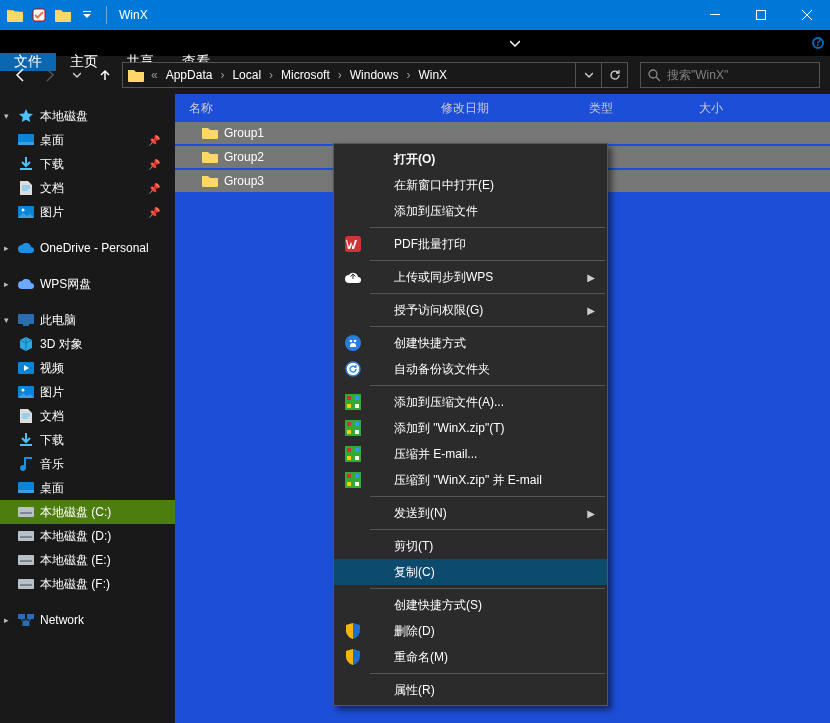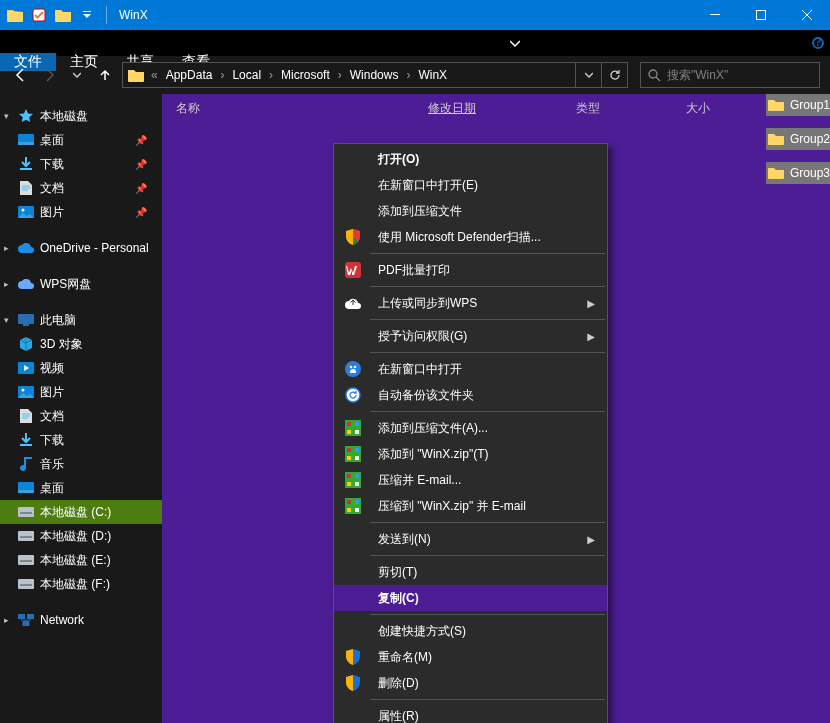--- a/index.html
+++ b/index.html
@@ -39,36 +39,36 @@
   .sidebar{width:175px;background:#191919;padding:10px 0;overflow:hidden;position:relative;}
   .tree-item{display:flex;align-items:center;height:24px;color:#fff;padding-left:18px;position:relative;white-space:nowrap;}
   .tree-item.indent{}
   .tree-item .tlabel{margin-left:6px;}
   .tree-item .pin{position:absolute;right:14px;color:#7a7a7a;font-size:10px;}
   .tree-item.selected{background:#4d7c0f;}
   .tree-item .ticon{width:16px;height:16px;display:flex;align-items:center;justify-content:center;}
   .tree-gap{height:12px;}
   .sidebar .caret{position:absolute;left:4px;color:#bbb;font-size:9px;}
 
-  .content{flex:1;background:#4c1d95;display:flex;flex-direction:row;position:relative;text-align:center;}
+  .content{flex:1;background:#1d4ed8;display:flex;flex-direction:column;position:relative;text-align:center;}
   .colheaders{height:28px;display:flex;align-items:center;padding-left:14px;color:#ccc;}
   .ch{height:100%;display:flex;align-items:center;}
   .ch.name{width:252px;}
-  .ch.date{width:148px;text-decoration:underline;}
+  .ch.date{width:148px;}
   .ch.type{width:110px;}
   .ch.size{width:80px;}
   .rows{}
-  .row{height:22px;display:flex;align-items:center;padding-left:2px;color:#fff;background:#191919;margin-bottom:12px;}
+  .row{height:22px;display:flex;align-items:center;padding-left:27px;color:#fff;background:#191919;margin-bottom:2px;}
   .row.sel{background:#777777;}
   .row .ficon{width:16px;height:16px;margin-right:6px;display:flex;align-items:center;justify-content:center;}
 
   
   .ctxmenu{position:absolute;left:333px;top:143px;width:275px;background:#2b2b2b;border:1px solid #555;box-shadow:4px 4px 6px rgba(0,0,0,.5);z-index:50;padding:2px 0;}
-  .mi{height:26px;display:flex;align-items:center;color:#fff;padding-left:44px;position:relative;}
-  .mi.hover{background:#4c1d95;font-weight:bold;}
+  .mi{height:26px;display:flex;align-items:center;color:#fff;padding-left:60px;position:relative;}
+  .mi.hover{background:#0c4a6e;}
   .mi .micon{position:absolute;left:10px;width:18px;height:18px;display:flex;align-items:center;justify-content:center;}
   .mi .arrow{position:absolute;right:12px;color:#ccc;font-size:10px;}
   .msep{height:1px;background:#555;margin:3px 2px 3px 36px;}
 
   
   svg{display:block;}
 
   
   .folder{width:16px;height:12px;}
 </style>
@@ -444,31 +444,20 @@
 <div class="ctxmenu">
   <div class="mi">
       <span style="font-weight:bold;">打开(O)</span>
     </div>
   <div class="mi">
       <span>在新窗口中打开(E)</span>
     </div>
   <div class="mi">
       <span>添加到压缩文件</span>
     </div>
-  <div class="mi">
-      <span class="micon">
-        <svg width="16" height="16" viewBox="0 0 16 16">
-          <path d="M8 0l7 2v5c0 5-3.5 8-7 9-3.5-1-7-4-7-9V2z" fill="#1a6fd1"></path>
-          <path d="M8 0v16C4.5 15 1 12 1 7V2z" fill="#ffb300"></path>
-          <path d="M8 0l7 2v5c0 2.3-.8 4.3-2 5.9L8 8V0z" fill="#e53935"></path>
-          <path d="M8 8l5 4.9C11.7 14.6 9.9 15.6 8 16V8z" fill="#2e7d32"></path>
-        </svg>
-      </span>
-      <span>使用 Microsoft Defender扫描...</span>
-    </div>
   <div class="msep"></div>
   <div class="mi">
       <span class="micon">
         <svg width="16" height="16" viewBox="0 0 16 16">
           <rect width="16" height="16" rx="3" fill="#d13438"></rect>
           <path d="M2 4l2 7 2-5 2 5 2-7h2l-3 9h-2L7 8l-2 5H3L1 4z" fill="#fff"></path>
         </svg>
       </span>
       <span>PDF批量打印</span>
     </div>
@@ -491,21 +480,21 @@
   <div class="msep"></div>
   <div class="mi">
       <span class="micon">
         <svg width="16" height="16" viewBox="0 0 16 16">
           <circle cx="8" cy="8" r="8" fill="#2a7de1"></circle>
           <path d="M5 11a3 3 0 0 1 6 0v1H5z" fill="#fff"></path>
           <circle cx="6" cy="6" r="1.3" fill="#fff"></circle>
           <circle cx="10" cy="6" r="1.3" fill="#fff"></circle>
         </svg>
       </span>
-      <span>在新窗口中打开</span>
+      <span>创建快捷方式</span>
     </div>
   <div class="mi">
       <span class="micon">
         <svg width="16" height="16" viewBox="0 0 16 16">
           <circle cx="8" cy="8" r="7" fill="#fff" stroke="#2a7de1" stroke-width="1.5"></circle>
           <path d="M11 8a3 3 0 1 1-1-2.2M11 4v2H9" stroke="#2a7de1" fill="none" stroke-width="1.3"></path>
         </svg>
       </span>
       <span>自动备份该文件夹</span>
     </div>
@@ -574,28 +563,28 @@
   <div class="mi">
       <span>创建快捷方式(S)</span>
     </div>
   <div class="mi">
       <span class="micon">
         <svg width="14" height="16" viewBox="0 0 14 16">
           <path d="M7 0l7 2v5c0 5-3.5 8-7 9-3.5-1-7-4-7-9V2z" fill="#1a6fd1"></path>
           <path d="M7 0v16C3.5 15 0 12 0 7V2z" fill="#ffb300"></path>
         </svg>
       </span>
-      <span>重命名(M)</span>
+      <span>删除(D)</span>
     </div>
   <div class="mi">
       <span class="micon">
         <svg width="14" height="16" viewBox="0 0 14 16">
           <path d="M7 0l7 2v5c0 5-3.5 8-7 9-3.5-1-7-4-7-9V2z" fill="#1a6fd1"></path>
           <path d="M7 0v16C3.5 15 0 12 0 7V2z" fill="#ffb300"></path>
         </svg>
       </span>
-      <span>删除(D)</span>
+      <span>重命名(M)</span>
     </div>
   <div class="msep"></div>
   <div class="mi">
       <span>属性(R)</span>
     </div>
 </div>
 
 </body></html>

